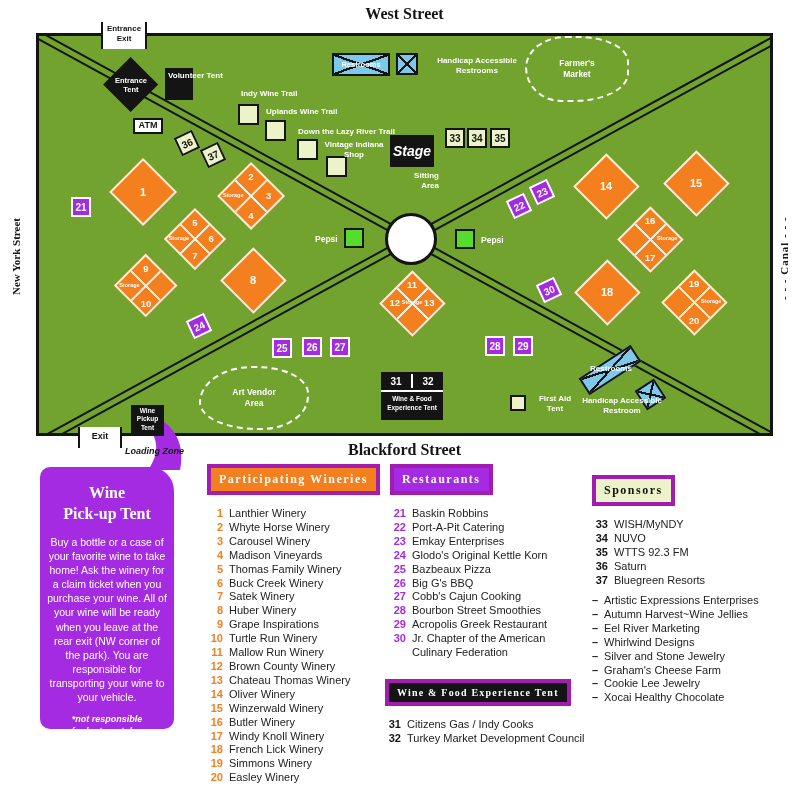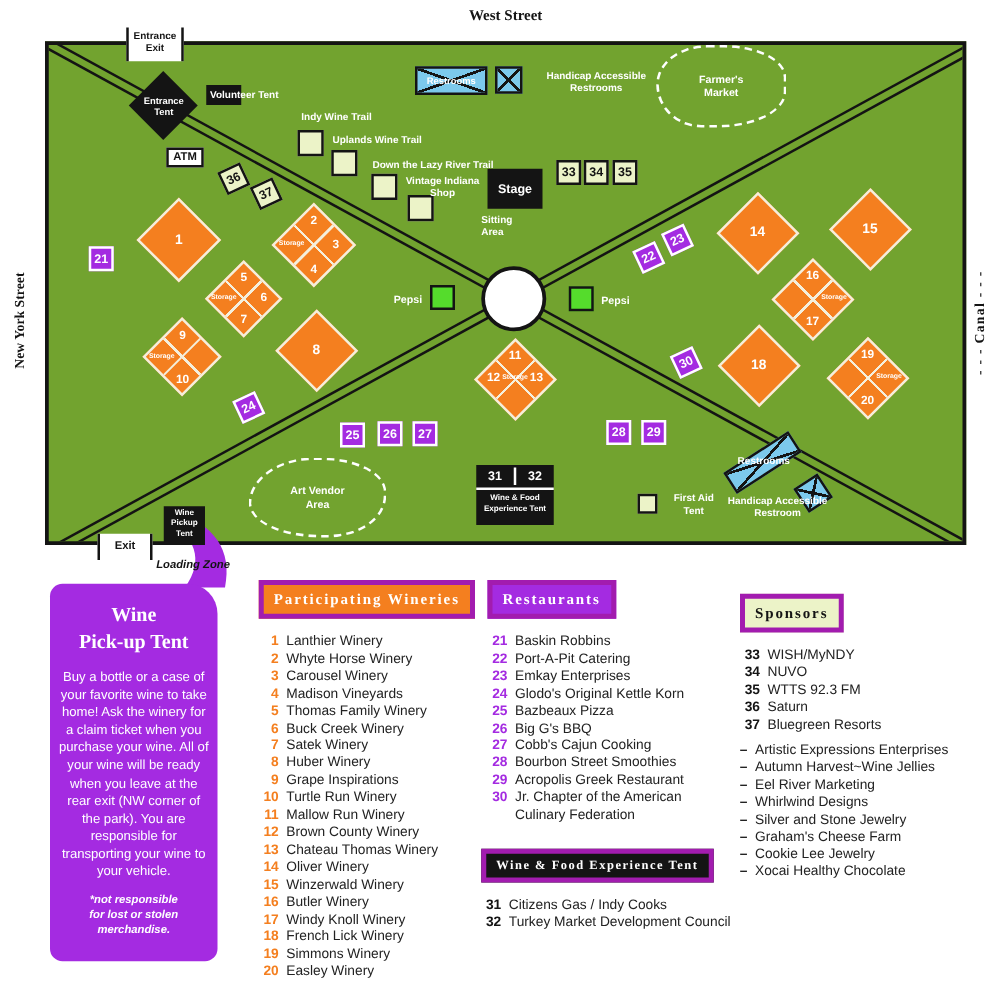--- a/index.html
+++ b/index.html
@@ -2,21 +2,21 @@
 <html><head>
 <meta charset="utf-8">
 <style>
   html,body{margin:0;padding:0;background:#fff;}
   .scene{position:relative;width:800px;height:788px;background:#fff;
          font-family:"Liberation Sans",sans-serif;overflow:hidden;}
   .scene *{box-sizing:border-box;}
 
   
   .street{position:absolute;font-family:"Liberation Serif",serif;font-weight:bold;
-          font-size:12px;color:#141414;z-index:2;}
+          font-size:16px;color:#141414;z-index:2;}
   .st-west{left:36px;top:5px;width:737px;text-align:center;}
   .st-black{left:36px;top:441px;width:737px;text-align:center;}
   .st-ny{left:10px;top:295px;transform:rotate(-90deg);transform-origin:left top;font-size:11px;white-space:nowrap;}
   .st-canal{left:778px;top:300px;transform:rotate(-90deg);transform-origin:left top;font-size:11px;white-space:nowrap;letter-spacing:1px;}
 
   
   .map{position:absolute;left:36px;top:33px;width:737px;height:403px;
        background:#72A32F;border:3px solid #141414;}
   .roads{position:absolute;inset:0;overflow:hidden;z-index:1;}
   .road{position:absolute;left:372px;top:203px;width:920px;height:9px;
@@ -38,30 +38,30 @@
        text-align:center;white-space:pre-line;z-index:6;border-left:2px solid #141414;border-right:2px solid #141414;padding-top:2px;}
   .tab-entrance{left:62px;top:-14px;width:46px;height:27px;}
   .tab-exit{left:39px;top:391px;width:44px;height:21px;font-size:9px;padding-top:4px;}
   .loading{position:absolute;left:86px;top:410px;color:#141414;font-style:italic;font-weight:bold;
            font-size:9px;white-space:nowrap;z-index:6;}
 
   .tent-wrap{position:absolute;left:64px;top:21px;width:56px;height:56px;z-index:4;}
   .tent-shape{position:absolute;inset:15%;background:#141414;transform:rotate(45deg);}
   .tent-label{position:absolute;inset:0;display:flex;align-items:center;justify-content:center;
               color:#fff;font-weight:bold;font-size:7.5px;text-align:center;white-space:pre-line;line-height:1.25;}
-  .volunteer{position:absolute;left:126px;top:32px;width:28px;height:16px;background:#141414;color:#fff;
+  .volunteer{position:absolute;left:126px;top:32px;width:28px;height:32px;background:#141414;color:#fff;
              font-size:8px;font-weight:bold;white-space:nowrap;padding:3px 0 0 3px;z-index:4;}
   .atm{position:absolute;left:94px;top:82px;width:30px;height:16px;background:#fff;border:2px solid #141414;
        color:#141414;font-size:9px;font-weight:bold;text-align:center;line-height:11px;z-index:4;}
   .pickup-tent{position:absolute;left:92px;top:369px;width:33px;height:31px;background:#141414;color:#fff;
                font-size:6.5px;font-weight:bold;text-align:center;white-space:pre-line;line-height:1.3;padding-top:2px;z-index:7;}
 
   .stage{position:absolute;left:351px;top:99px;width:44px;height:32px;background:#141414;color:#fff;
-         display:flex;align-items:center;justify-content:center;font-size:10px;font-weight:bold;z-index:3;}
-  .sitting{left:346px;top:135px;width:54px;text-align:left;}
+         display:flex;align-items:center;justify-content:center;font-size:14px;font-weight:bold;z-index:3;font-style:italic;}
+  .sitting{left:346px;top:135px;width:54px;text-align:right;}
 
   .rr{position:absolute;background-color:#7CC9EC;border:2px solid #141414;z-index:3;
       background-image:linear-gradient(to top right,transparent calc(50% - 1.1px),#141414 0,#141414 calc(50% + 1.1px),transparent 0),
                        linear-gradient(to bottom right,transparent calc(50% - 1.1px),#141414 0,#141414 calc(50% + 1.1px),transparent 0);
       display:flex;align-items:center;justify-content:center;}
   .rr-nw{left:293px;top:17px;width:58px;height:23px;}
   .rr-nwh{left:357px;top:17px;width:22px;height:22px;}
   .rr-se{left:540px;top:324px;width:62px;height:20px;transform:rotate(-33deg);}
   .rr-seh{left:600px;top:347px;width:23px;height:23px;transform:rotate(-33deg);}
   .rr-inner{color:#fff;font-weight:bold;font-size:7.5px;z-index:1;}
@@ -100,21 +100,21 @@
   .psq{background:#A42BE1;border:2px solid #fff;color:#fff;}
   .ssq{background:#ECF3C8;border:2px solid #141414;color:#141414;}
   .trail-sq{position:absolute;width:21px;height:21px;background:#ECF3C8;border:2px solid #141414;z-index:3;}
   .trail-lbl{white-space:pre;}
   .tl-c{text-align:center;white-space:pre-line;}
 
   
   .swoosh{position:absolute;left:0;top:0;z-index:1;}
 
   
-  .pickup-box{position:absolute;left:40px;top:467px;width:134px;height:302px;background:#A42BE1;
+  .pickup-box{position:absolute;left:40px;top:467px;width:134px;height:262px;background:#A42BE1;
               border-radius:10px 24px 10px 10px;z-index:2;}
   .pickup-title{font-family:"Liberation Serif",serif;font-weight:bold;color:#fff;font-size:16px;
                 text-align:center;margin:16px 4px 10px;line-height:1.3;white-space:pre-line;}
   .pickup-body{color:#fff;font-size:10.5px;line-height:1.35;text-align:center;padding:0 7px;}
   .pickup-note{color:#fff;font-size:9px;font-style:italic;font-weight:bold;text-align:center;
                margin-top:8px;white-space:pre-line;line-height:1.35;}
 
   
   .panel{position:absolute;}
   .hdr{display:inline-block;border:4px solid #a21caf;color:#fff;font-family:"Liberation Serif",serif;
@@ -134,20 +134,21 @@
   .p-wf{left:385px;top:679px;width:200px;}
   .p-spons{left:592px;top:463px;width:200px;margin-top:12px;}
   .p-art{left:590px;top:582px;width:208px;}
 </style>
 </head>
 <body>
 
 <div class="scene">
 
   <div class="street st-west">West Street</div>
+  <div class="street st-black">Blackford Street</div>
   <div class="street st-ny">New York Street</div>
   <div class="street st-canal">- - - Canal - - -</div>
 
   <svg class="swoosh" width="800" height="788" viewBox="0 0 800 788">
     <path d="M 138 408 C 172 420 186 440 180 470 L 148 470 C 164 448 156 428 132 416 Z" fill="#A42BE1"></path>
   </svg>
 
   <div class="map">
     <div class="roads">
       <div class="road road-a"></div>

